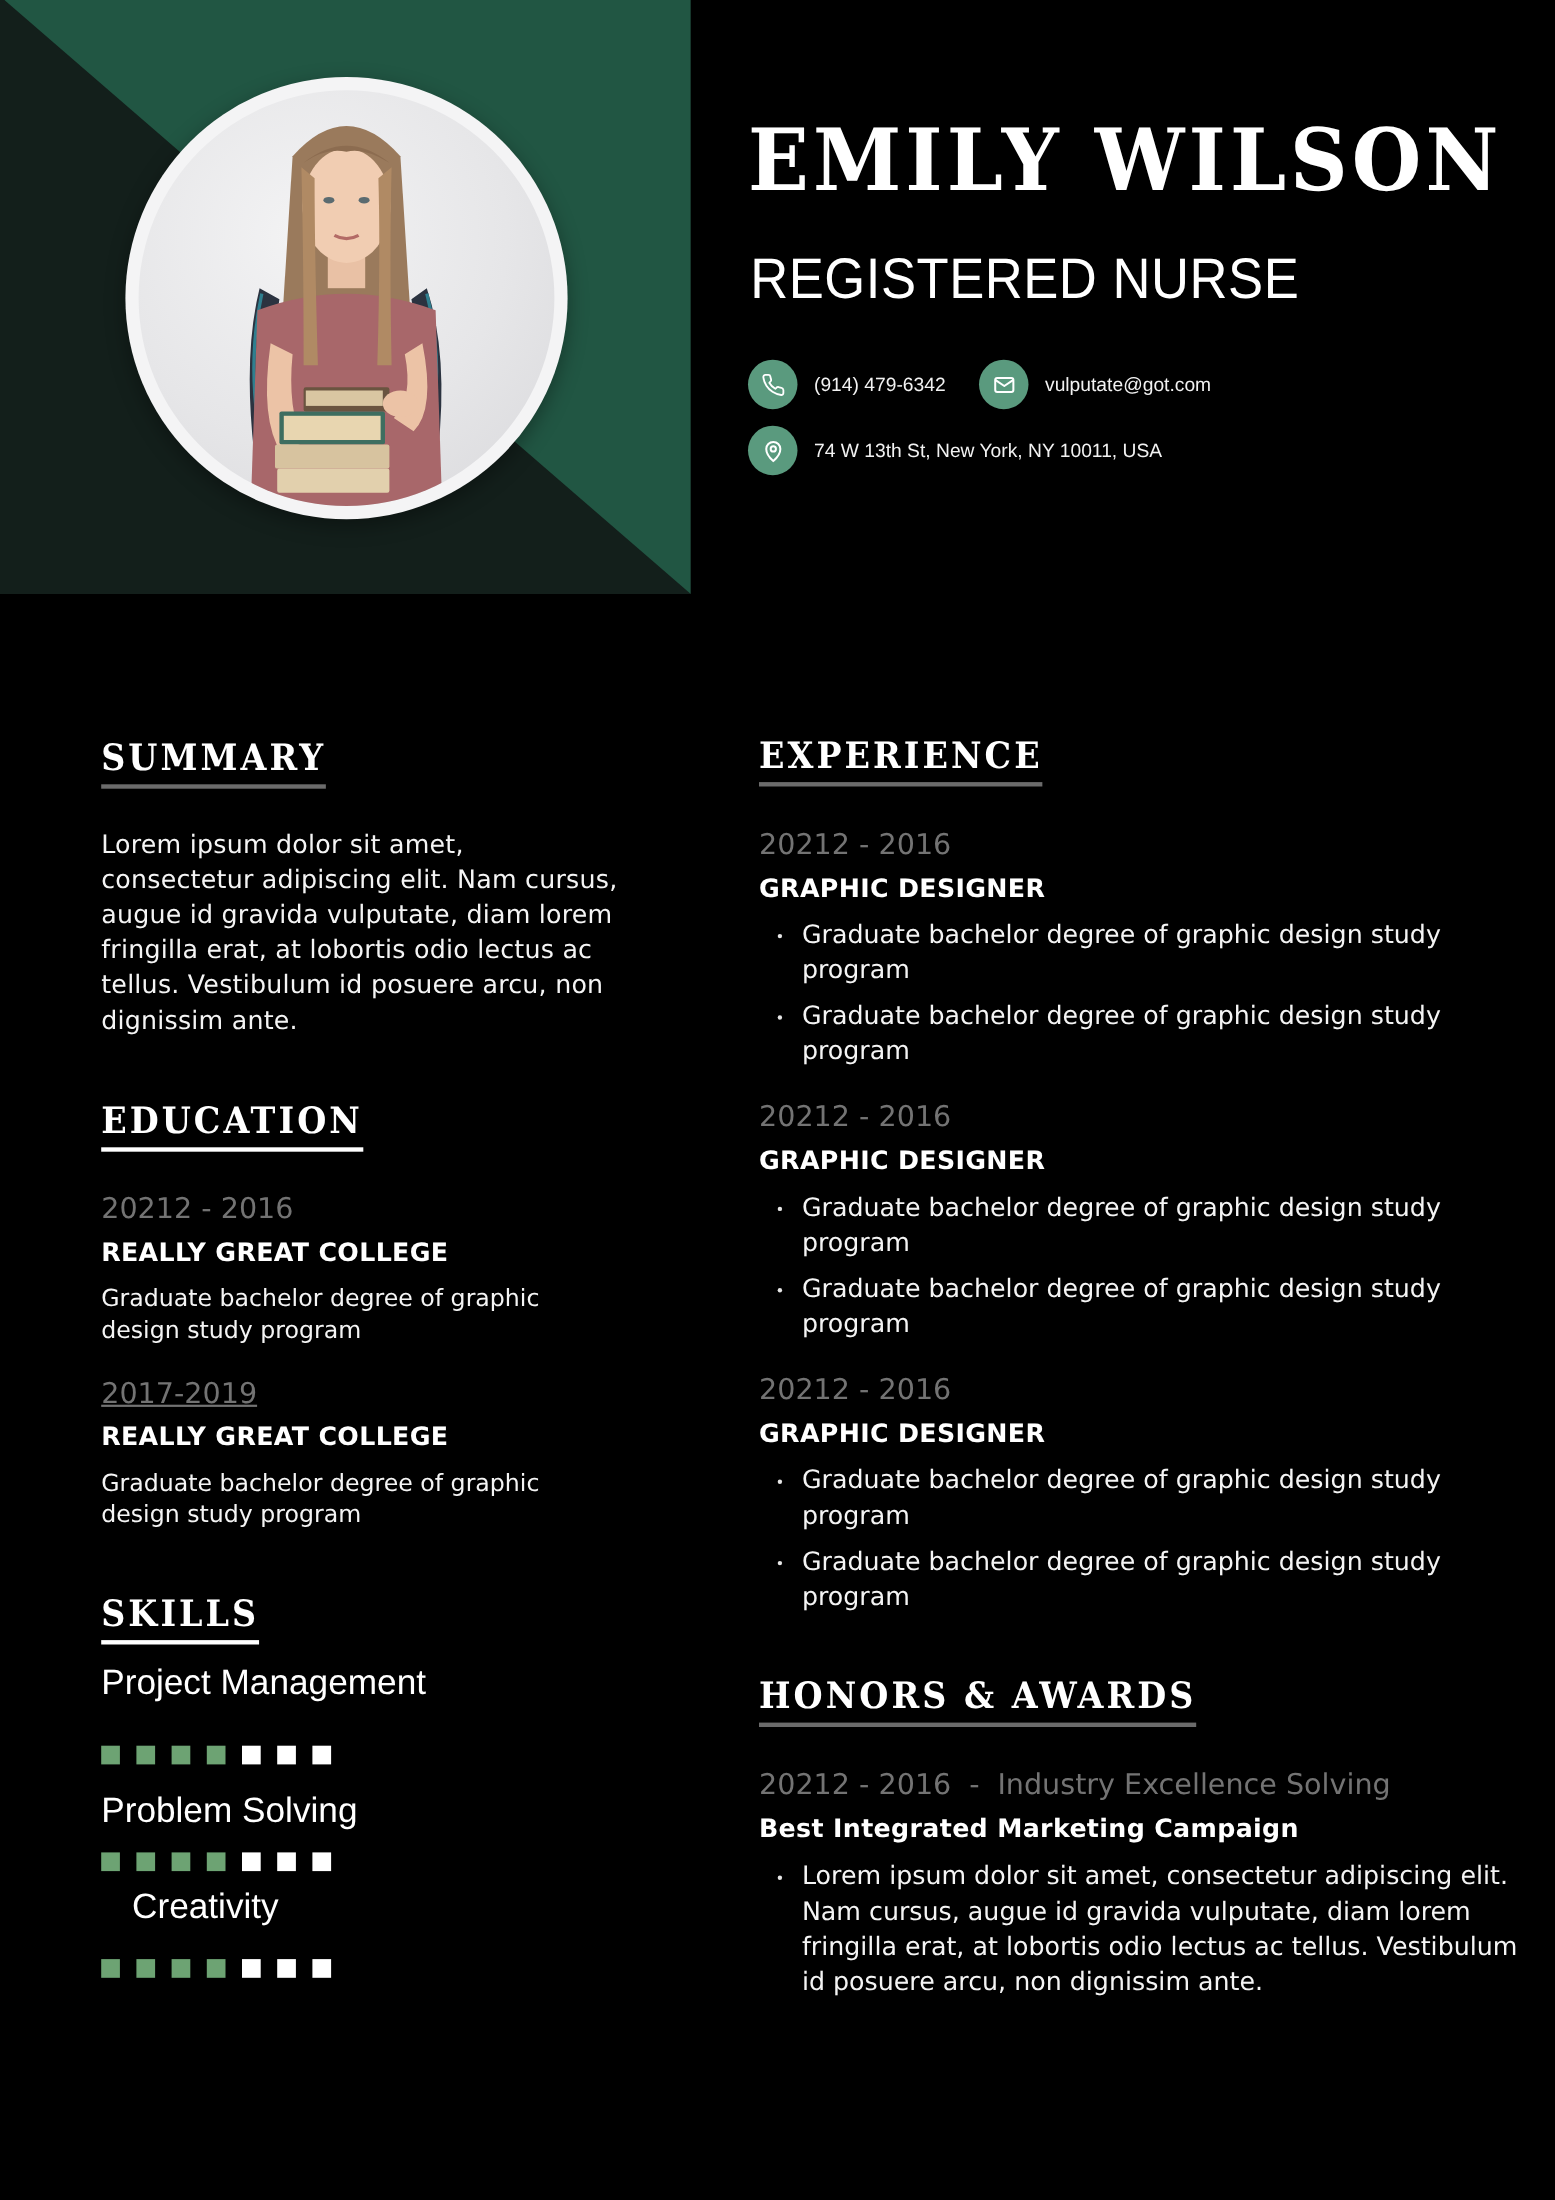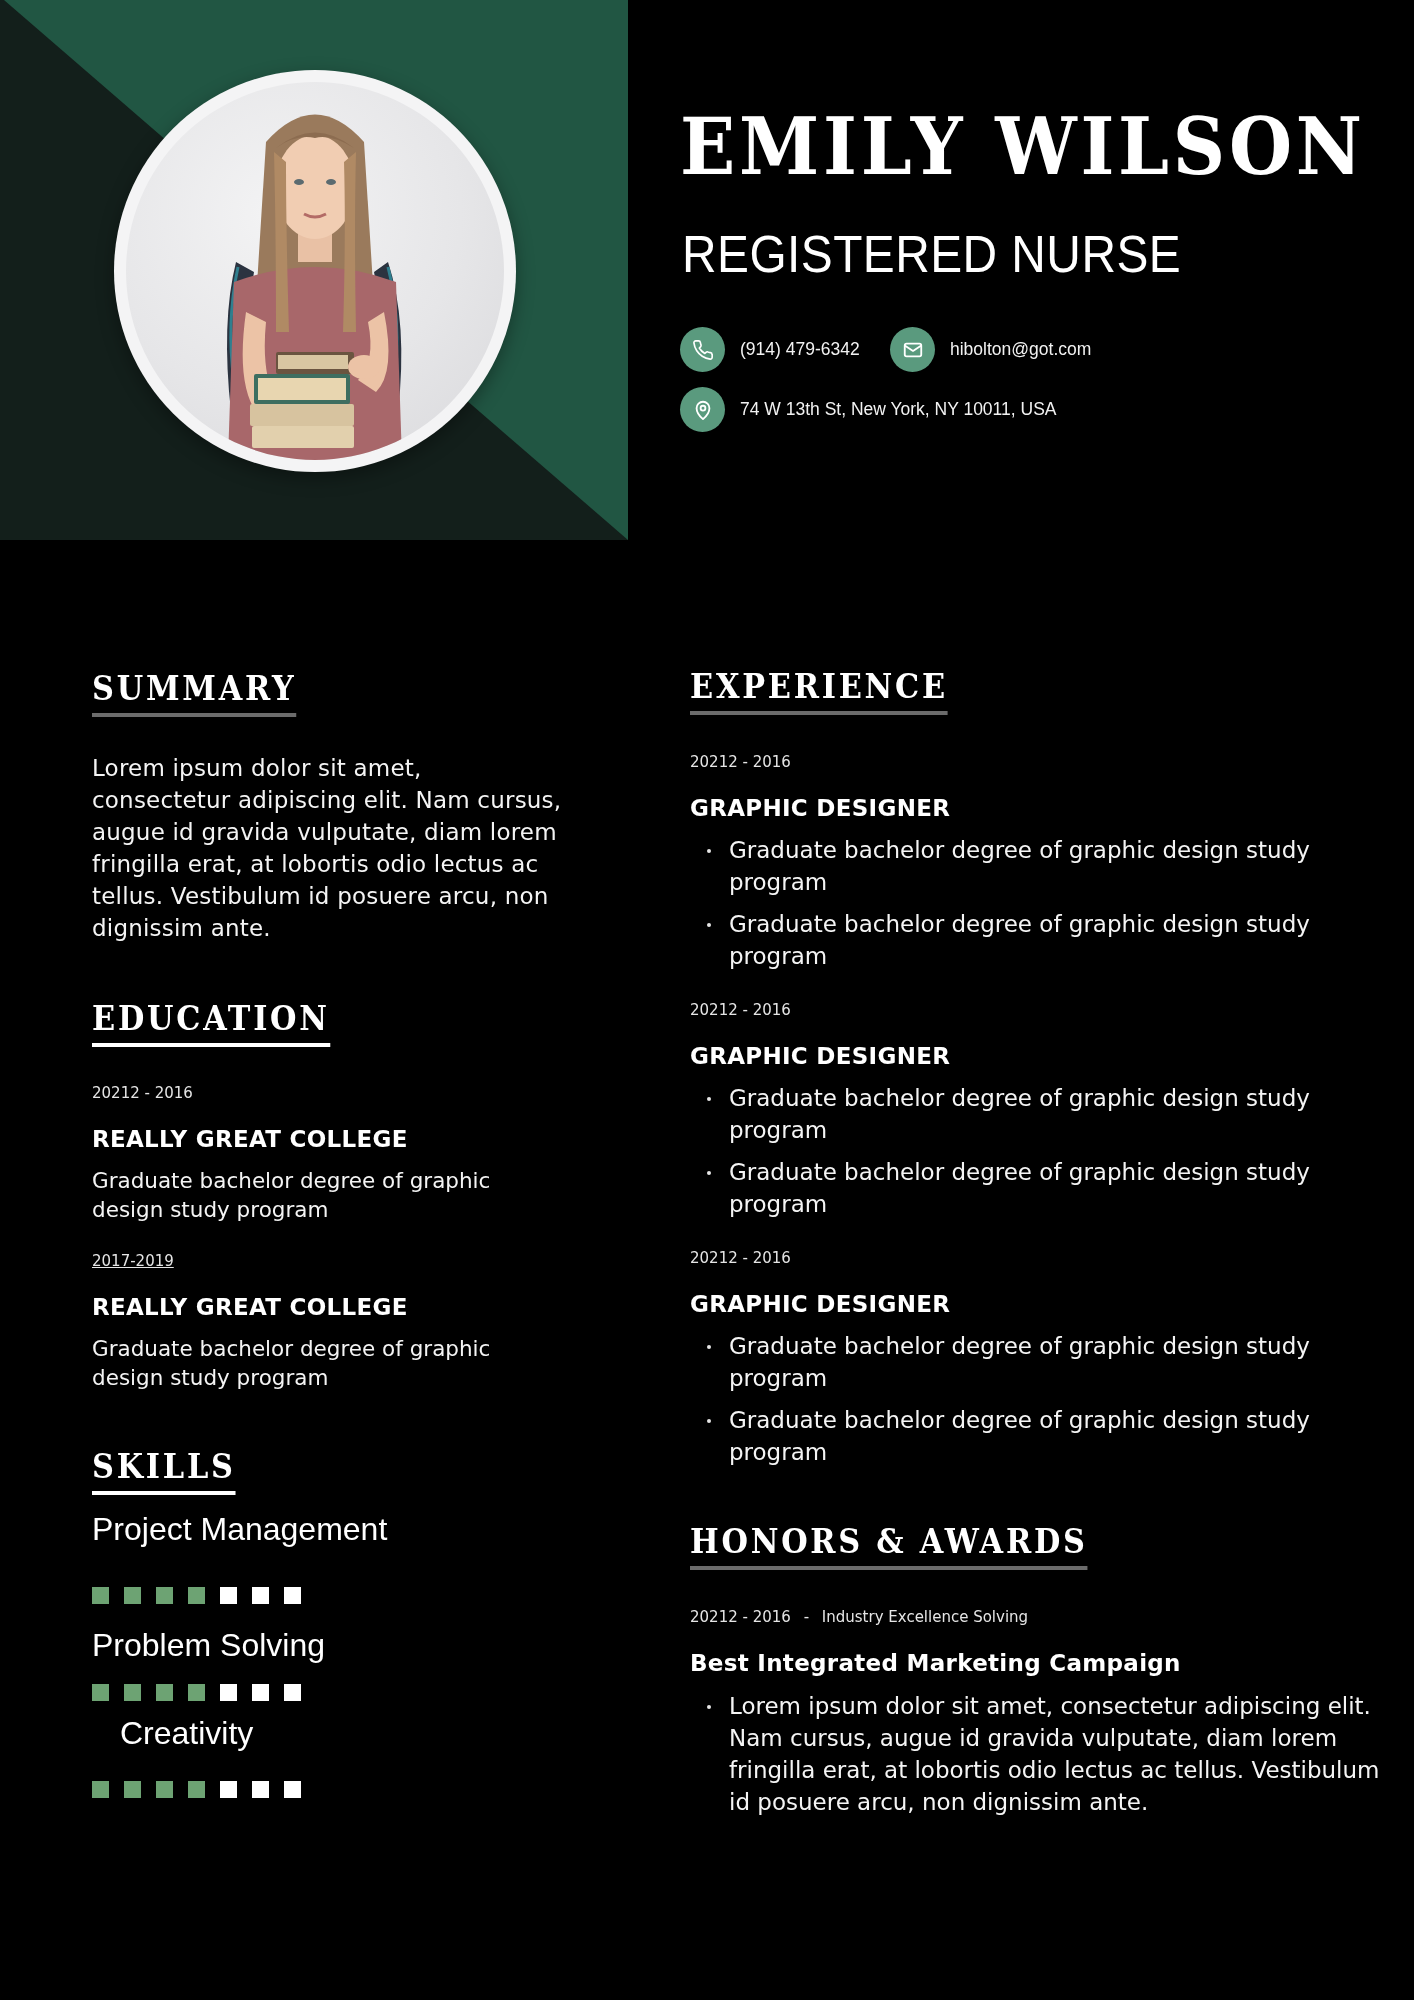--- a/index.html
+++ b/index.html
@@ -60,22 +60,22 @@
     padding-bottom: 8px; border-bottom: 4px solid #6b6b6b;
     transform: scaleX(0.92); transform-origin: left top;
   }
   .sec-title.white { border-bottom-color: #ffffff; }
 
   .body-text {
     position: absolute; font-family: "DejaVu Sans", sans-serif; font-size: 23px;
     line-height: 32px; color: #f4f4f4; letter-spacing: 0.2px;
   }
   .date {
-    position: absolute; font-family: "DejaVu Sans", sans-serif; font-size: 15px;
-    line-height: 1; color: #e5e5e5; white-space: nowrap;
+    position: absolute; font-family: "DejaVu Sans", sans-serif; font-size: 26px;
+    line-height: 1; color: #737373; white-space: nowrap;
   }
   .role {
     position: absolute; font-family: "DejaVu Sans", sans-serif; font-weight: bold;
     font-size: 23px; line-height: 1; color: #fff; white-space: nowrap; letter-spacing: 0.3px;
   }
   .edu-desc {
     position: absolute; font-family: "DejaVu Sans", sans-serif; font-size: 21.5px;
     line-height: 29px; color: #f4f4f4; width: 470px;
   }
   ul.bullets { position: absolute; list-style: none; width: 640px; }
@@ -155,21 +155,21 @@
   <span>(914) 479-6342</span>
 </div>
 
 <div class="contact-row" style="left:890px; top:327px;">
   <span class="contact-icon">
     <svg viewBox="0 0 24 24" fill="none" stroke="#fff" stroke-width="2" stroke-linejoin="round">
       <rect x="3" y="5" width="18" height="14" rx="2"></rect>
       <path d="M3 7l9 6 9-6"></path>
     </svg>
   </span>
-  <span>hibolton@got.com</span>
+  <span>vulputate@got.com</span>
 </div>
 
 <div class="contact-row" style="left:680px; top:387px;">
   <span class="contact-icon">
     <svg viewBox="0 0 24 24" fill="none" stroke="#fff" stroke-width="2" stroke-linejoin="round">
       <path d="M12 22s7-6.2 7-12a7 7 0 0 0-14 0c0 5.8 7 12 7 12z"></path>
       <circle cx="12" cy="10" r="2.6"></circle>
     </svg>
   </span>
   <span>74 W 13th St, New York, NY 10011, USA</span>

